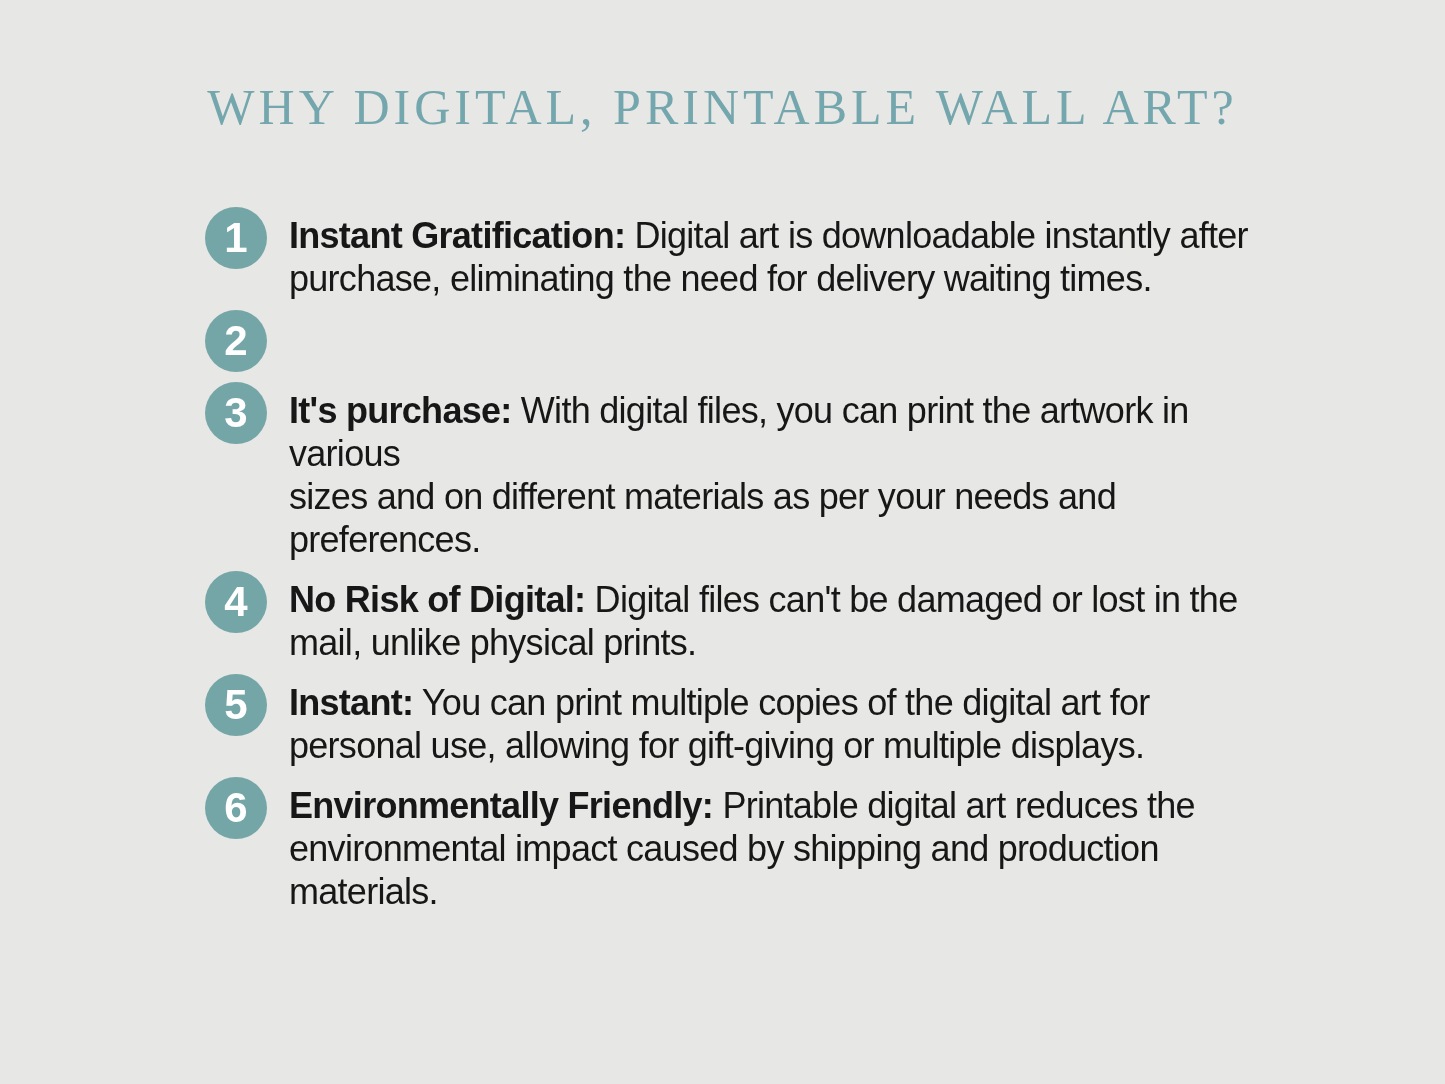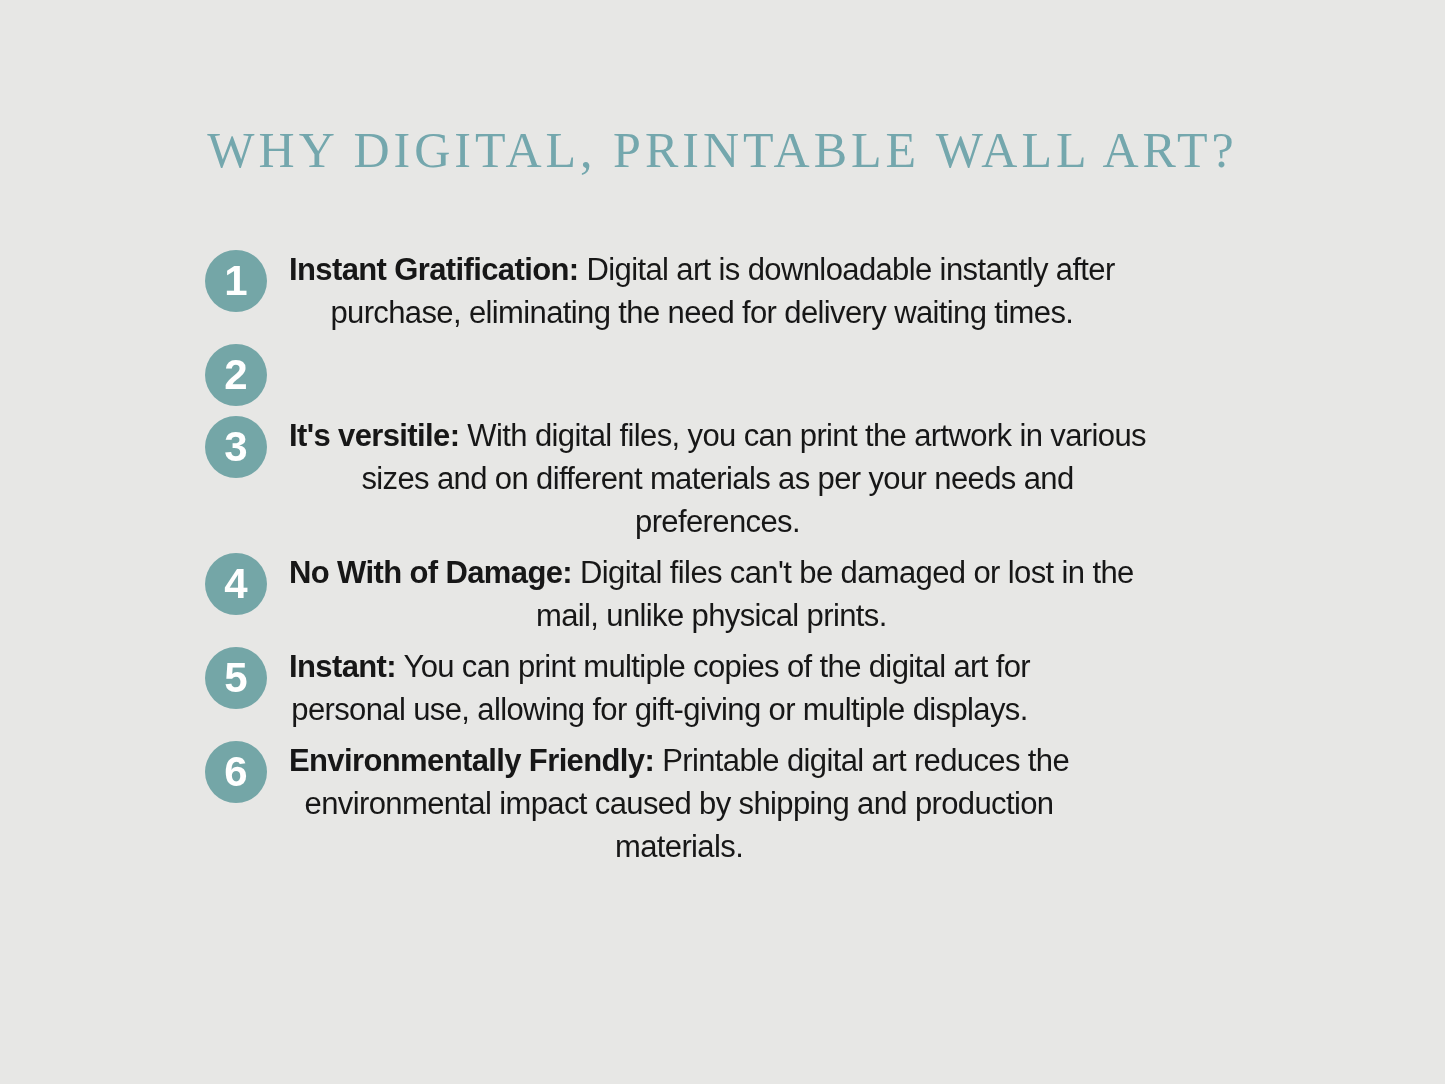--- a/index.html
+++ b/index.html
@@ -12,21 +12,21 @@
   html,body{margin:0;padding:0;}
   body{
     width:1445px;height:1084px;
     background:var(--bg);
     font-family:"Liberation Sans",sans-serif;
     -webkit-font-smoothing:antialiased;
   }
   .canvas{position:relative;width:1445px;height:1084px;overflow:hidden;}
   .title{
     margin:0;
-    padding-top:120px;
+    padding-top:77px;
     text-align:center;
     font-family:"Liberation Serif","DejaVu Serif",serif;
     font-weight:400;
     font-size:50px;
     letter-spacing:0.08em;
     color:var(--title);
     line-height:1.2;
     white-space:nowrap;
   }
   .benefits{
@@ -44,28 +44,27 @@
     width:62px;height:62px;
     border-radius:50%;
     background:var(--accent);
     color:var(--badge_number);
     display:flex;align-items:center;justify-content:center;
     font-size:42px;
     font-weight:700;
     margin-top:2px;
   }
   .item-text{
-    margin:0 0 0 22px;
-    font-size:31px;
+    margin:9px 0 0 22px;
+    font-size:36px;
     line-height:43px;
     letter-spacing:-0.02em;
     color:var(--text);
     white-space:pre-line;
     max-width:990px;
-    text-align:center;
   }
   .item-text strong{font-weight:700;}
 </style>
 </head>
 <body>
 
 <div class="canvas">
   <h1 class="title">WHY DIGITAL, PRINTABLE WALL ART?</h1>
   <ul class="benefits">
     <li class="item">
@@ -77,29 +76,29 @@
       </li>
     <li class="item">
         <span class="badge">
           <span>2</span>
         </span>
       </li>
     <li class="item">
         <span class="badge">
           <span>3</span>
         </span>
-        <p class="item-text"><strong>It's versitile:</strong><span> With digital files, you can print the artwork in various
+        <p class="item-text"><strong>It's purchase:</strong><span> With digital files, you can print the artwork in various
 sizes and on different materials as per your needs and
 preferences.</span></p>
       </li>
     <li class="item">
         <span class="badge">
           <span>4</span>
         </span>
-        <p class="item-text"><strong>No With of Damage:</strong><span> Digital files can't be damaged or lost in the
+        <p class="item-text"><strong>No Risk of Digital:</strong><span> Digital files can't be damaged or lost in the
 mail, unlike physical prints.</span></p>
       </li>
     <li class="item">
         <span class="badge">
           <span>5</span>
         </span>
         <p class="item-text"><strong>Instant:</strong><span> You can print multiple copies of the digital art for
 personal use, allowing for gift-giving or multiple displays.</span></p>
       </li>
     <li class="item">

